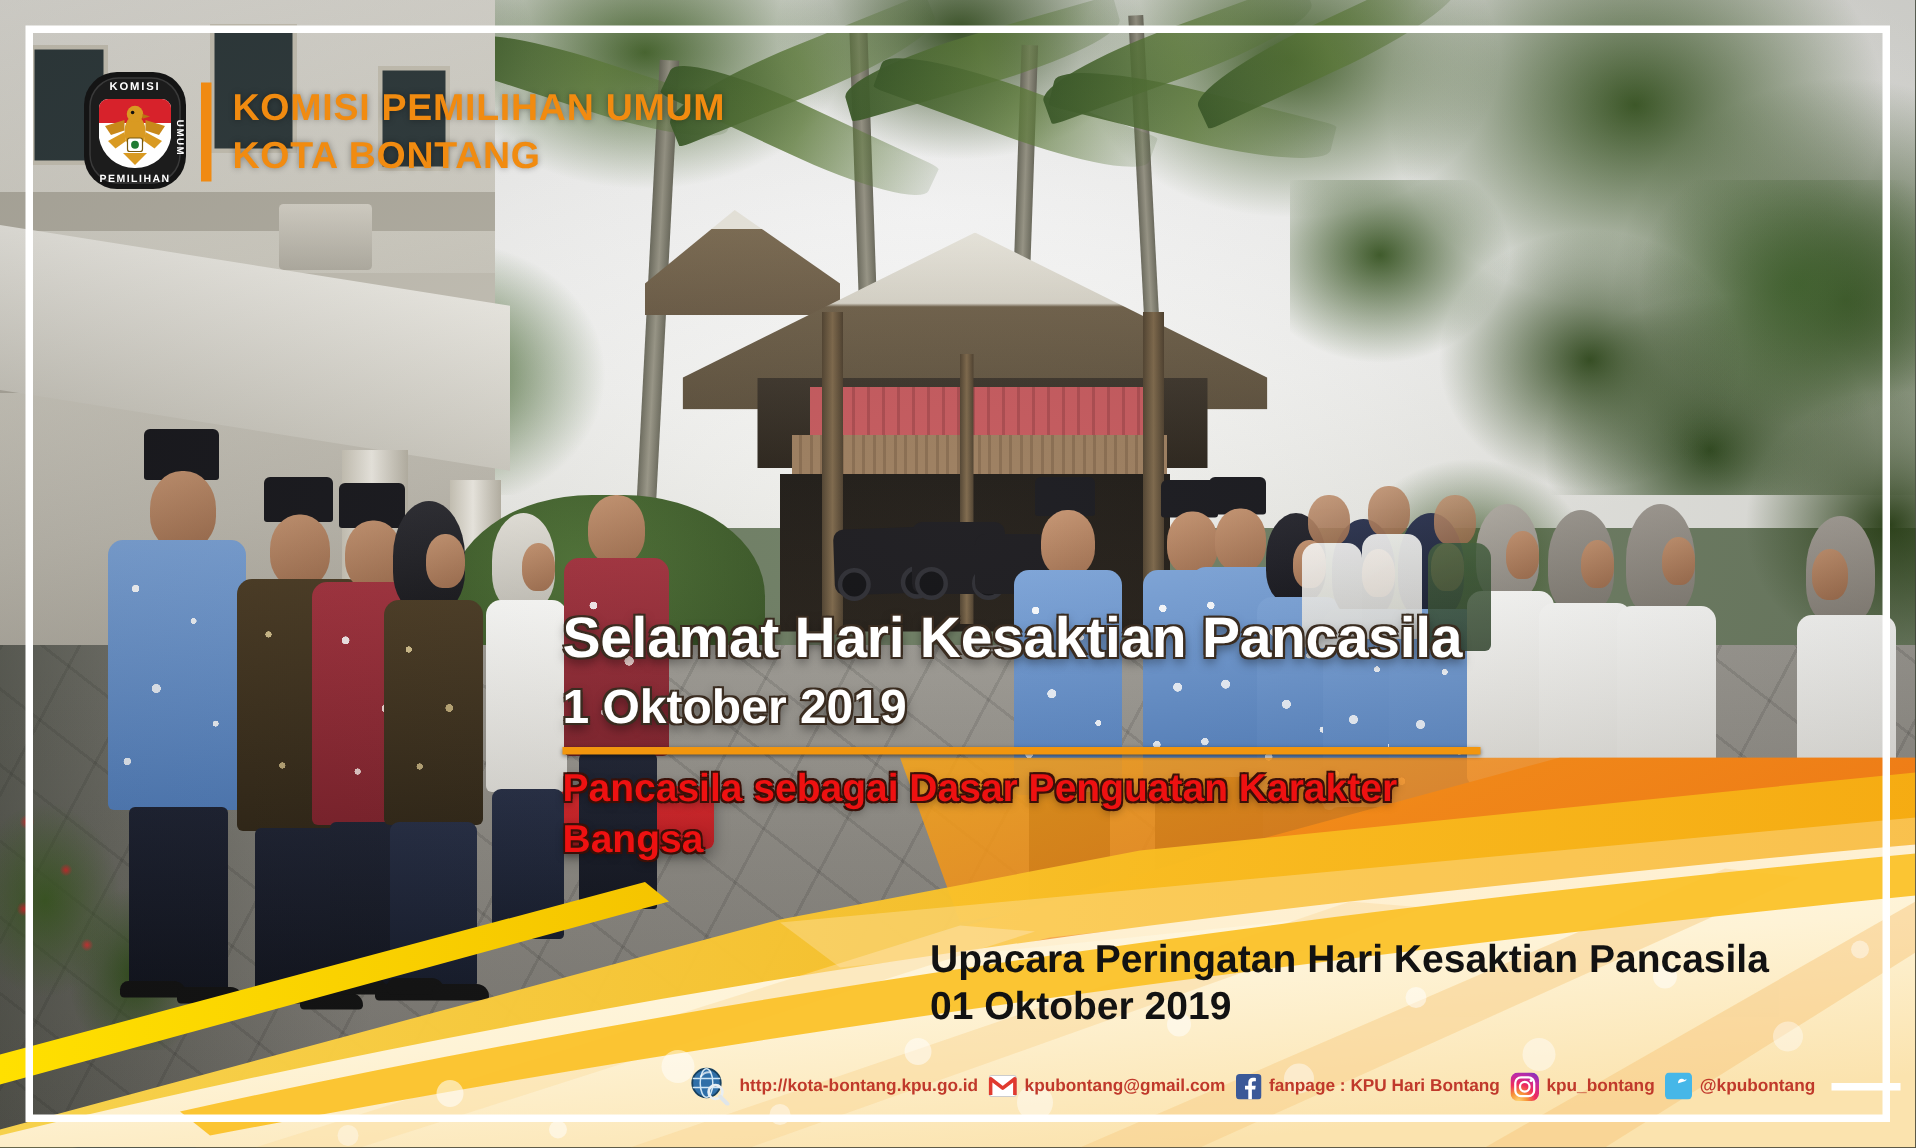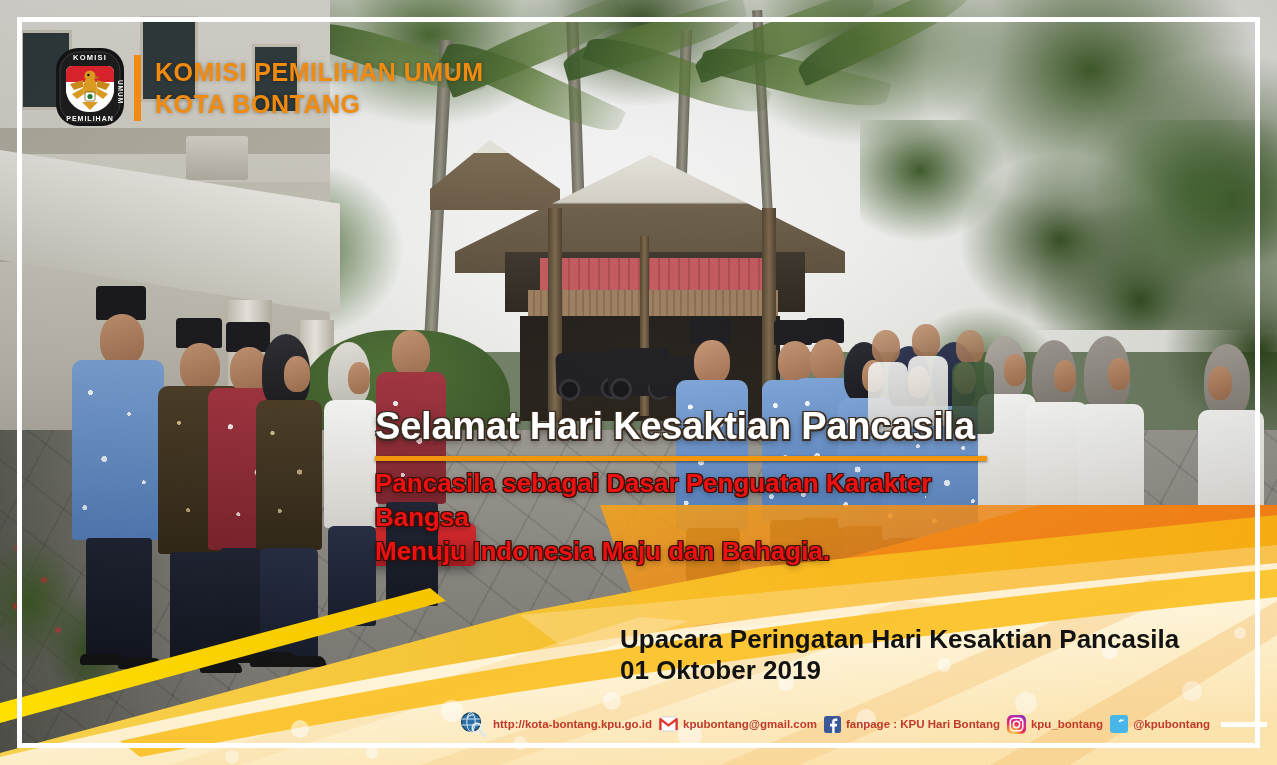--- a/index.html
+++ b/index.html
@@ -601,23 +601,23 @@
     </div>
     <div class="hdr-rule"></div>
     <div class="hdr-text">
       <div class="hdr-line">KOMISI PEMILIHAN UMUM</div>
       <div class="hdr-line">KOTA BONTANG</div>
     </div>
   </div>
 
   <div class="headline-block">
     <div class="h-main">Selamat Hari Kesaktian Pancasila</div>
+    <div class="h-date">1 Oktober 2019</div>
     <div class="rule-orange"></div>
     <div class="h-sub">Pancasila sebagai Dasar Penguatan Karakter Bangsa</div>
-    <div class="h-sub">Menuju Indonesia Maju dan Bahagia.</div>
   </div>
 
   <div class="caption">
     <div class="cap-line">Upacara Peringatan Hari Kesaktian Pancasila</div>
     <div class="cap-line">01 Oktober 2019</div>
   </div>
 
   <div class="social">
 
     <div class="soc-item">

